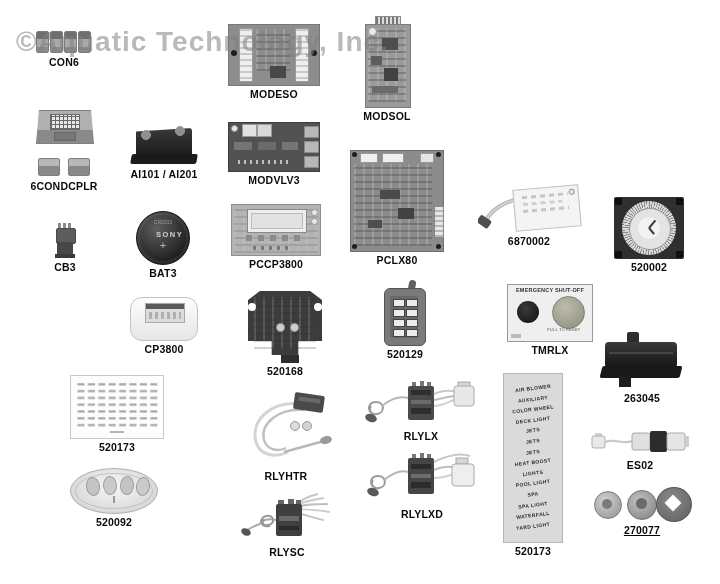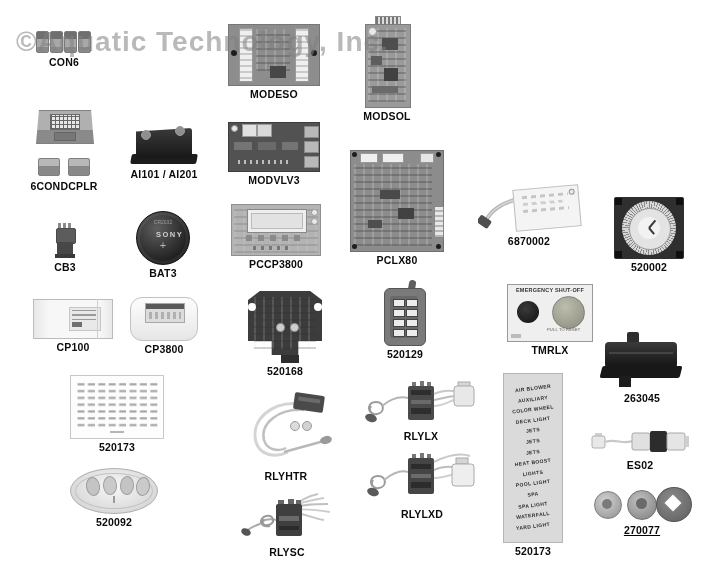--- a/index.html
+++ b/index.html
@@ -221,30 +221,20 @@
       <div class="abs" style="left:16px;top:5px;width:58px;height:22px;background:#eee;border:1px solid #888;"></div>
       <div class="abs" style="left:20px;top:9px;width:50px;height:14px;background:#e2e2e2;border:1px solid #bbb;"></div>
       <div class="abs" style="left:15px;top:31px;width:60px;height:6px;background:repeating-linear-gradient(90deg,#8a8a8a 0 6px,transparent 6px 12px);"></div>
       <div class="abs" style="left:22px;top:42px;width:40px;height:4px;background:repeating-linear-gradient(90deg,#777 0 3px,transparent 3px 8px);"></div>
       <div class="wdot" style="left:80px;top:5px;width:5px;height:5px;"></div>
       <div class="wdot" style="left:80px;top:14px;width:5px;height:5px;"></div>
     </div>
     <div class="plabel">PCCP3800</div>
   </div>
 
-  <div class="part" style="left:33px;top:299px;width:80px;">
-    <div class="g" style="width:80px;height:40px;">
-      <div class="board" style="background:linear-gradient(90deg,#e8e8e8,#f7f7f7 20%,#f7f7f7 85%,#e8e8e8);border:1px solid #bbb;"></div>
-      <div class="abs" style="left:36px;top:8px;width:30px;height:22px;background:#e9e9e9;border:1px solid #c5c5c5;"></div>
-      <div class="abs" style="left:39px;top:11px;width:24px;height:10px;background:repeating-linear-gradient(0deg,#9a9a9a 0 1.5px,transparent 1.5px 4.5px);"></div>
-      <div class="abs" style="left:39px;top:23px;width:10px;height:5px;background:#6f6f6f;"></div>
-      <div class="abs" style="left:64px;top:0;width:1px;height:40px;background:#cfcfcf;"></div>
-    </div>
-    <div class="plabel">CP100</div>
-  </div>
 
   <div class="part" style="left:130px;top:297px;width:68px;">
     <div class="g" style="width:68px;height:44px;">
       <div class="board" style="background:linear-gradient(180deg,#fdfdfd,#e6e6e6);border:1px solid #c2c2c2;border-radius:12px;"></div>
       <div class="abs" style="left:15px;top:6px;width:38px;height:18px;background:#dcdcdc;border:1px solid #a8a8a8;">
         <div class="abs" style="left:0;top:0;width:100%;height:5px;background:#5a5a5a;"></div>
         <div class="abs" style="left:3px;top:8px;width:32px;height:7px;background:repeating-linear-gradient(90deg,#b0b0b0 0 3px,transparent 3px 6px);"></div>
       </div>
     </div>
     <div class="plabel">CP3800</div>

